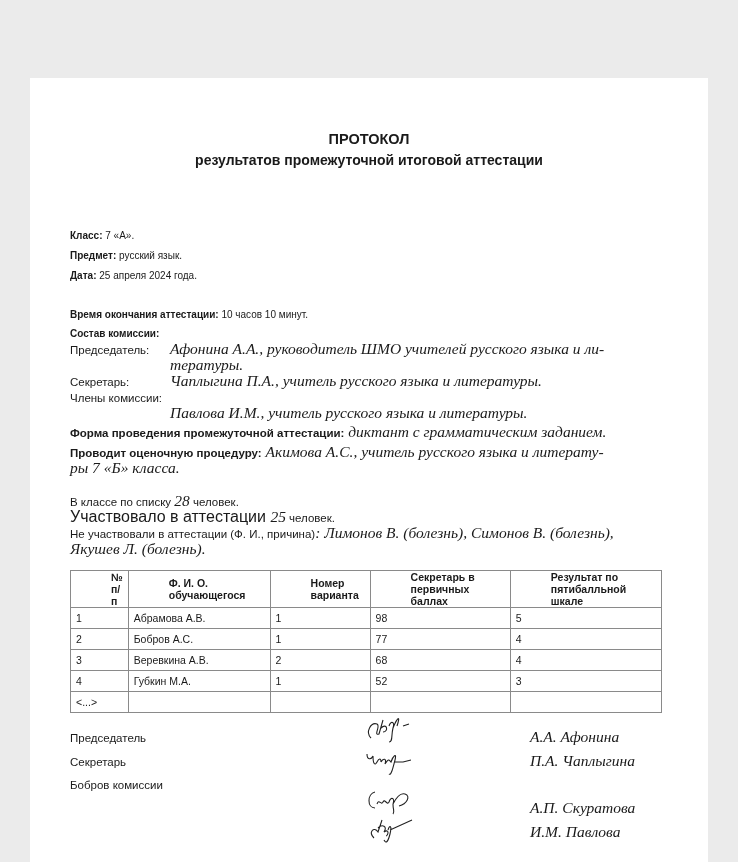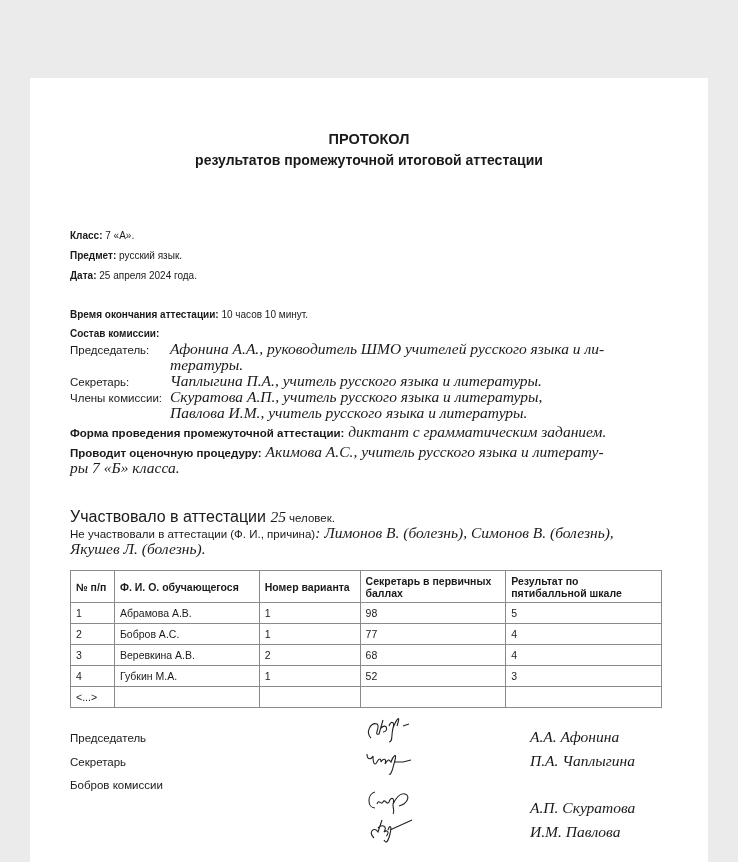--- a/index.html
+++ b/index.html
@@ -9,21 +9,21 @@
   .ital { font-family:"Liberation Serif", "DejaVu Serif", serif; font-style:italic; color:#1a1a1a; }
   .abs { position:absolute; white-space:nowrap; }
   .title { left:0; width:678px; text-align:center; top:53px; font-size:14.5px; font-weight:bold; }
   .subtitle { left:0; width:678px; text-align:center; top:74px; font-size:14px; font-weight:bold; }
   .field { left:40px; font-size:10px; }
   .field b { font-weight:bold; }
   .lbl { font-size:11.5px; }
   .val { font-size:15.5px; }
   table.res { position:absolute; left:40px; top:492px; width:592px; border-collapse:collapse; font-family:"Liberation Sans","DejaVu Sans",sans-serif; font-size:10.5px; color:#1a1a1a; }
   table.res th, table.res td { border:1px solid #8a8a8a; padding:0 5px; text-align:left; vertical-align:middle; }
-  table.res th { font-weight:bold; height:31px; line-height:12px; }
+  table.res th { font-weight:bold; height:31px; line-height:12px;padding-left:40px; }
   table.res td { height:20px; }
   .sig-lbl { left:40px; font-size:11.5px; }
   .sig-name { left:500px; font-size:15.5px; }
   .sig svg { display:block; }
 </style>
 </head>
 <body>
 
 <div class="page">
 
@@ -38,28 +38,28 @@
   <div class="abs sans field" style="top:250px;font-weight:bold">Состав комиссии:</div>
 
   <div class="abs sans lbl" style="left:40px;top:266px">Председатель:</div>
   <div class="abs ital val" style="left:140px;top:262px">Афонина А.А., руководитель ШМО учителей русского языка и ли-</div>
   <div class="abs ital val" style="left:140px;top:278px">тературы.</div>
 
   <div class="abs sans lbl" style="left:40px;top:298px">Секретарь:</div>
   <div class="abs ital val" style="left:140px;top:294px">Чаплыгина П.А., учитель русского языка и литературы.</div>
 
   <div class="abs sans lbl" style="left:40px;top:314px">Члены комиссии:</div>
-  <div class="abs ital val" style="left:140px;top:310px">Скуратова А.П., учитель русского языка и литературы,</div>
   <div class="abs ital val" style="left:140px;top:326px">Павлова И.М., учитель русского языка и литературы.</div>
 
   <div class="abs" style="left:40px;top:345px"><span class="sans" style="font-size:11.5px;font-weight:bold">Форма проведения промежуточной аттестации:</span><span class="ital val"> диктант с грамматическим заданием.</span></div>
 
   <div class="abs" style="left:40px;top:365px"><span class="sans" style="font-size:11.5px;font-weight:bold">Проводит оценочную процедуру:</span><span class="ital val"> Акимова А.С., учитель русского языка и литерату-</span></div>
   <div class="abs ital val" style="left:40px;top:381px">ры 7 «Б» класса.</div>
 
+  <div class="abs" style="left:40px;top:414px"><span class="sans" style="font-size:11.5px">В классе по списку </span><span class="ital val">28</span><span class="sans" style="font-size:11.5px"> человек.</span></div>
   <div class="abs" style="left:40px;top:430px"><span class="sans" style="font-size:16px">Участвовало в аттестации </span><span class="ital val">25</span><span class="sans" style="font-size:11.5px"> человек.</span></div>
   <div class="abs" style="left:40px;top:446px"><span class="sans" style="font-size:11.5px">Не участвовали в аттестации (Ф. И., причина)</span><span class="ital val">: Лимонов В. (болезнь), Симонов В. (болезнь),</span></div>
   <div class="abs ital val" style="left:40px;top:462px">Якушев Л. (болезнь).</div>
 
   <table class="res">
     <colgroup>
       <col style="width:44px">
         <col style="width:145px">
         <col style="width:101px">
         <col style="width:146px">

